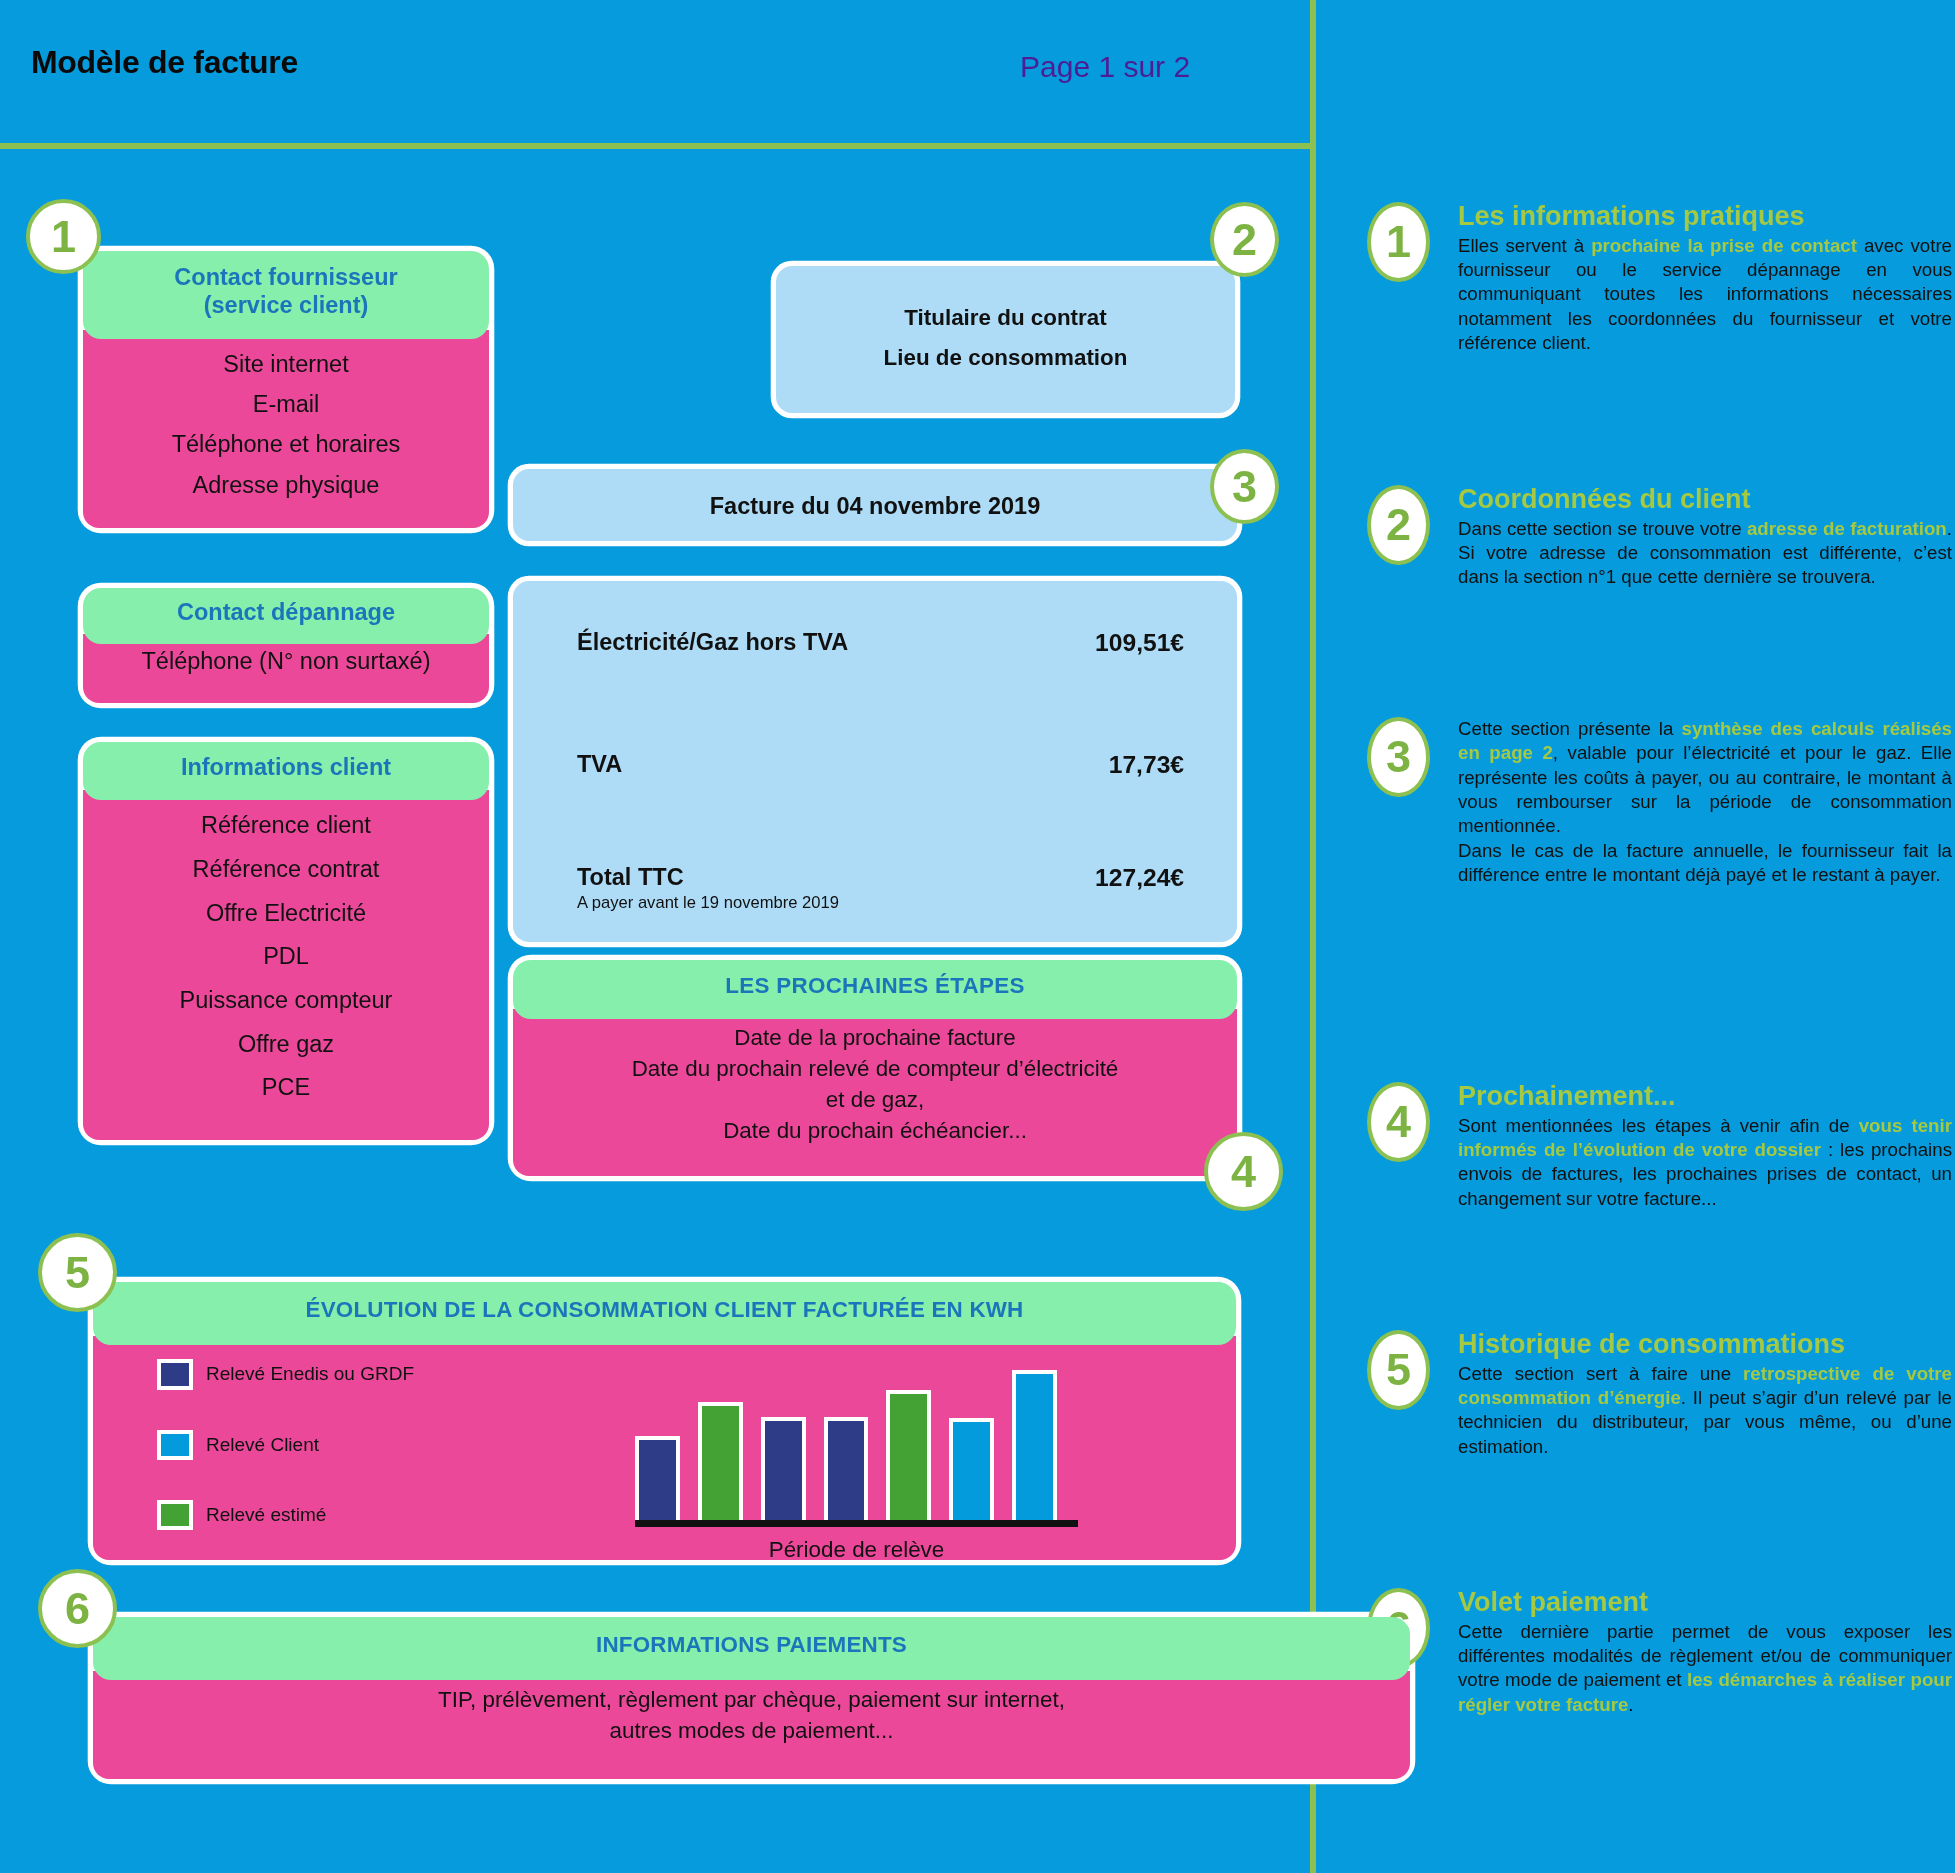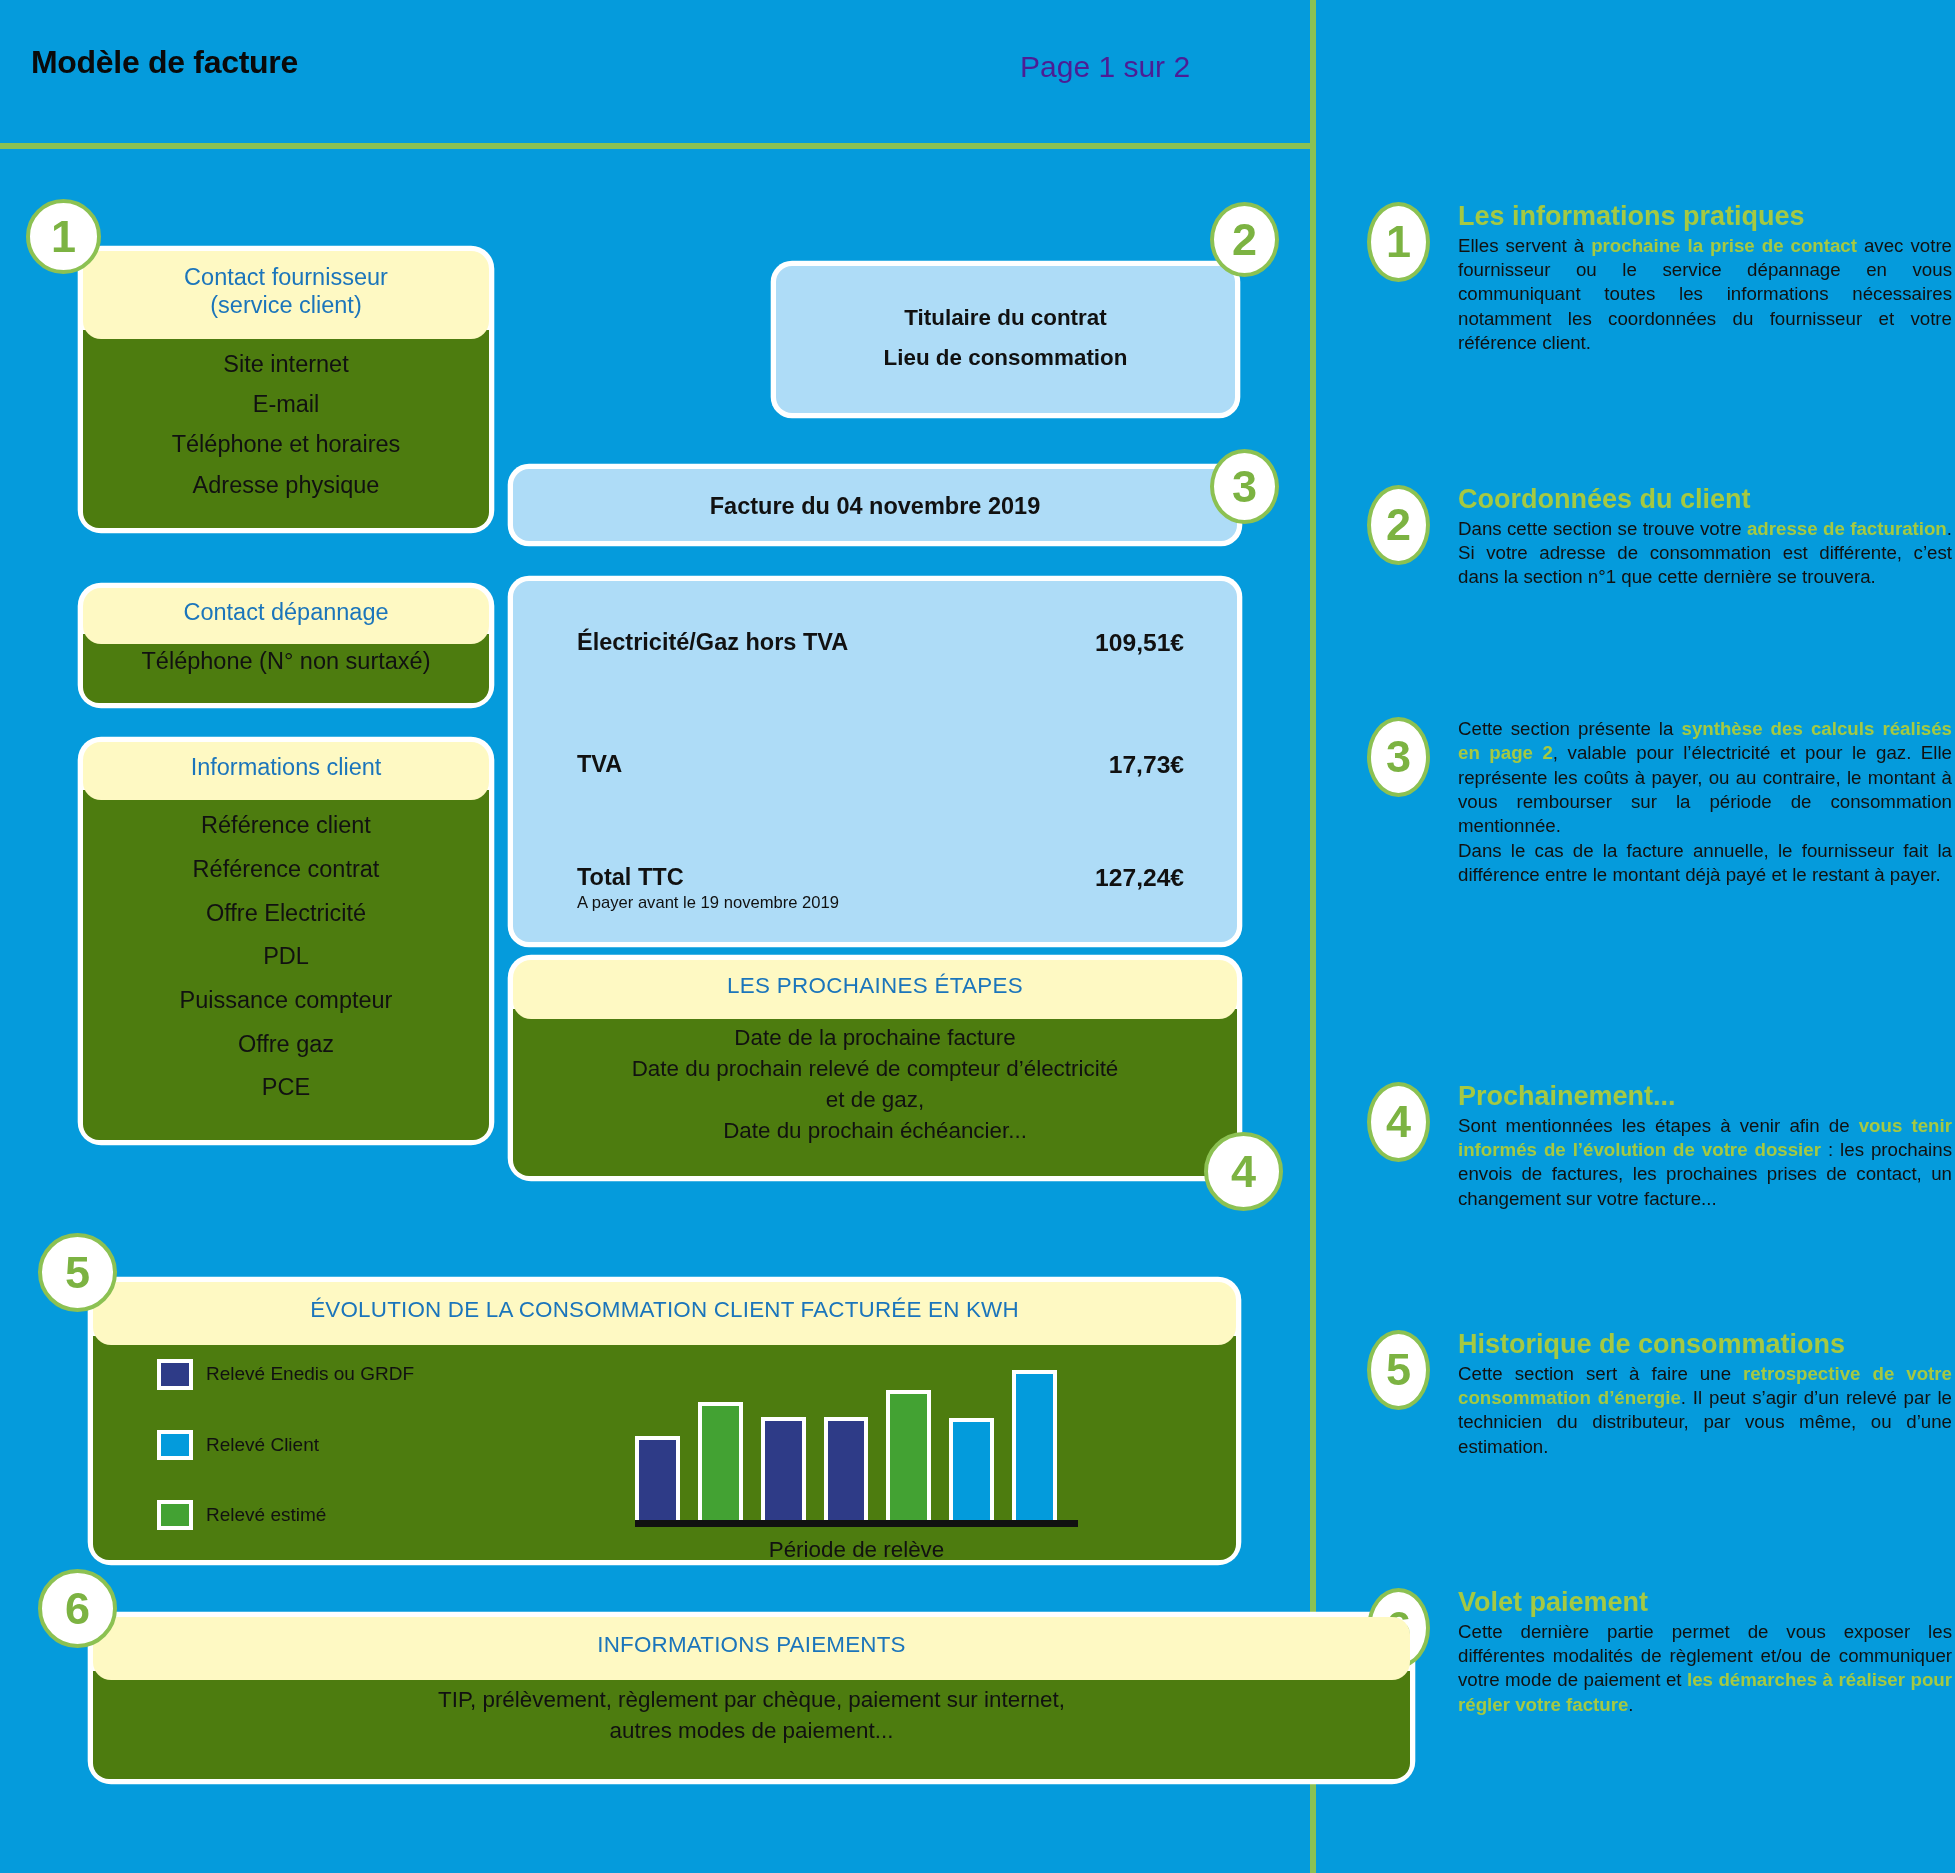--- a/index.html
+++ b/index.html
@@ -33,29 +33,29 @@
   }
 
   
   .card{
     position:absolute;
     background:#ffffff;
     border-radius:18px;
     box-shadow:0 0 0 5.3px #ffffff;
   }
   .card-head{
-    background:#fef9c3;
+    background:#86efac;
     border-radius:18px 18px 18px 18px;
     text-align:center;
     color:#1B75BB;
-    font-weight:normal;
+    font-weight:bold;
     position:relative;z-index:2;
   }
   .card-body{
-    background:#4d7c0f;
+    background:#ec4899;
     border-radius:0 0 16px 16px;
     text-align:center;
     color:#111;
     position:relative;
     margin-top:-9.6px;
     padding-top:14px;
     z-index:1;
   }
   .plainbox{
     position:absolute;

